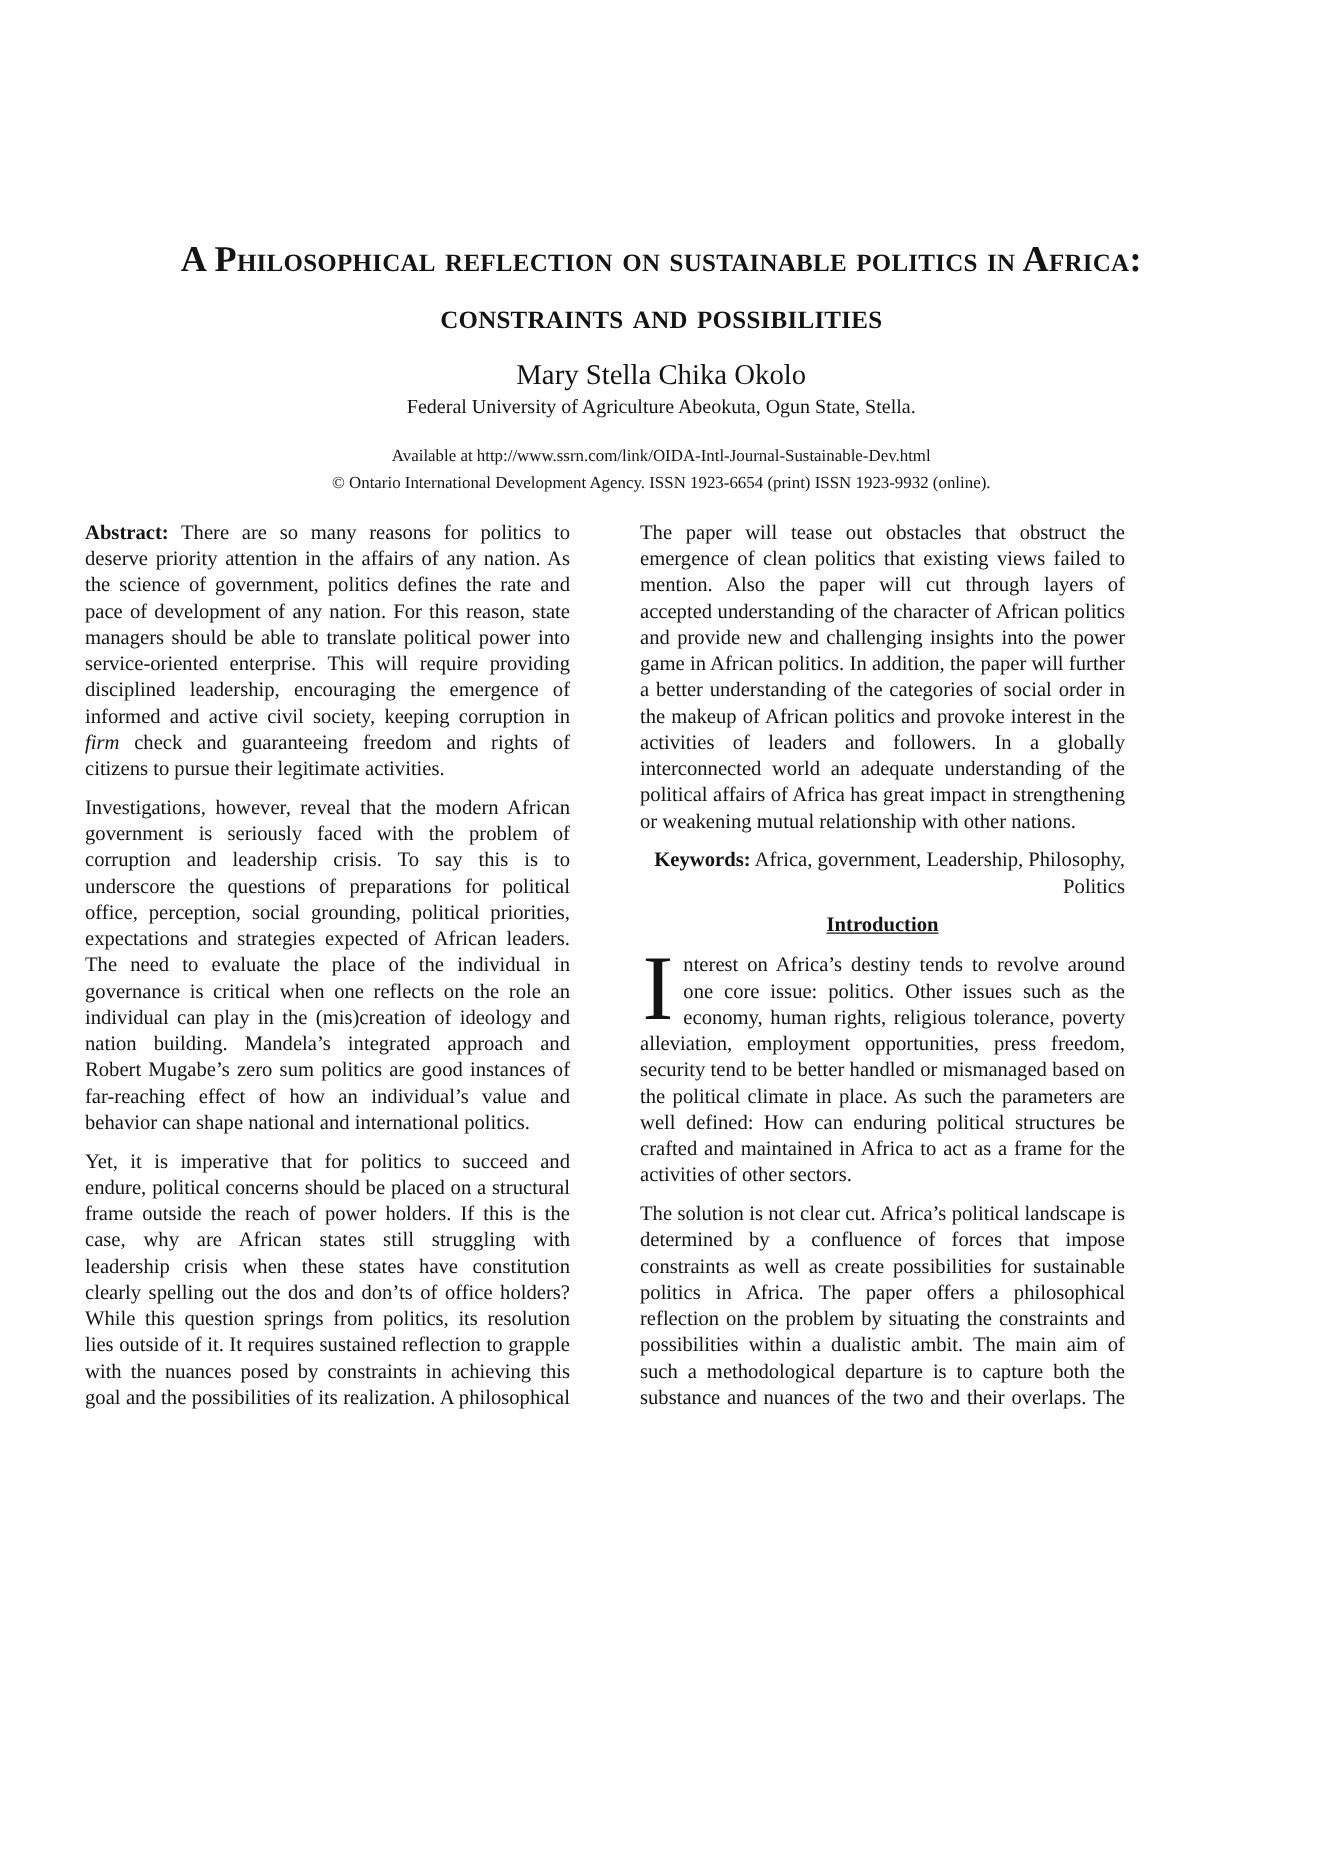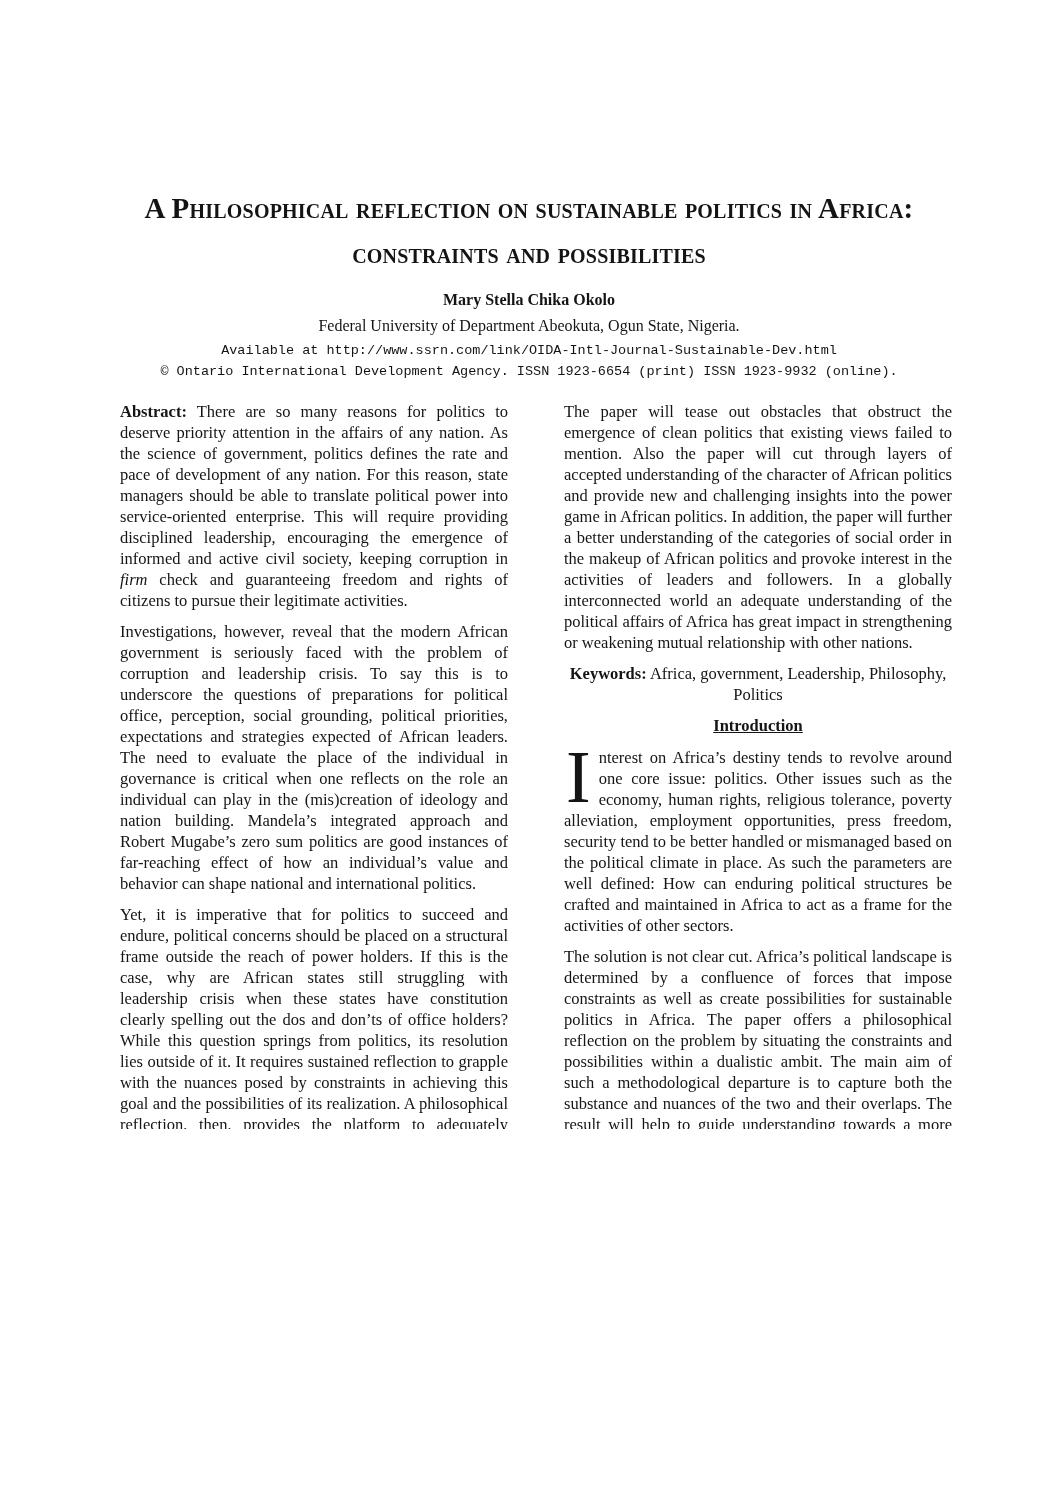--- a/index.html
+++ b/index.html
@@ -23,49 +23,49 @@
   .title {
     font-size: 29px;
     line-height: 45px;
     font-weight: bold;
     font-variant: small-caps;
     max-width: 832px;
     margin: 0 auto 12px auto;
     letter-spacing: 0.2px;
   }
   .author {
-    font-size: 16px;
-    font-weight: bold;
+    font-size: 23px;
+    font-weight: normal;
     line-height: 24px;
     margin-bottom: 3px;
   }
   .affil {
     font-size: 16px;
     line-height: 22px;
   }
-  .avail-block { margin-top: 3px; font-family: Liberation Mono, monospace; }
+  .avail-block { margin-top: 17px; }
   .avail {
     font-size: 13.5px;
     line-height: 21px;
   }
   .columns {
     display: flex;
     gap: 56px;
-    padding: 0 114px 0 120px;
+    padding: 0 114px 0 68px;
     margin-top: 19px;
   }
   .col {
     width: 388px;
     flex: 0 0 388px;
     font-size: 16.5px;
     line-height: 21px;
     text-align: justify;
   }
   .para { margin-bottom: 10px; }
-  .para.keywords { text-align: center; }
+  .para.keywords { text-align: right; }
   .section-heading {
     font-size: 16.5px;
     font-weight: bold;
     text-align: center;
     margin: 4px 0 11px 0;
     line-height: 21px;
     text-decoration: underline;
   }
   .dropcap {
     float: left;
@@ -76,21 +76,21 @@
   }
 </style>
 </head>
 <body>
 
 <div class="page">
 
   <div class="header">
     <h1 class="title">A Philosophical reflection on sustainable politics in Africa: constraints and possibilities</h1>
     <div class="author">Mary Stella Chika Okolo</div>
-    <div class="affil">Federal University of Department Abeokuta, Ogun State, Nigeria.</div>
+    <div class="affil">Federal University of Agriculture Abeokuta, Ogun State, Stella.</div>
     <div class="avail-block">
       <div class="avail">Available at http://www.ssrn.com/link/OIDA-Intl-Journal-Sustainable-Dev.html</div>
       <div class="avail">© Ontario International Development Agency. ISSN 1923-6654 (print) ISSN 1923-9932 (online).</div>
     </div>
   </div>
 
   <div class="columns">
 
     <div class="col">
       <p class="para"><b>Abstract:</b> <span>There are so many reasons for politics to deserve priority attention in the affairs of any nation.  As the science of government, politics defines the rate and pace of development of any nation.  For this reason, state managers should be able to translate political power into service-oriented enterprise.  This will require providing disciplined leadership, encouraging the emergence of informed and active civil society, keeping corruption in</span> <i>firm</i> <span>check and guaranteeing freedom and rights of citizens to pursue their legitimate activities.</span></p>

